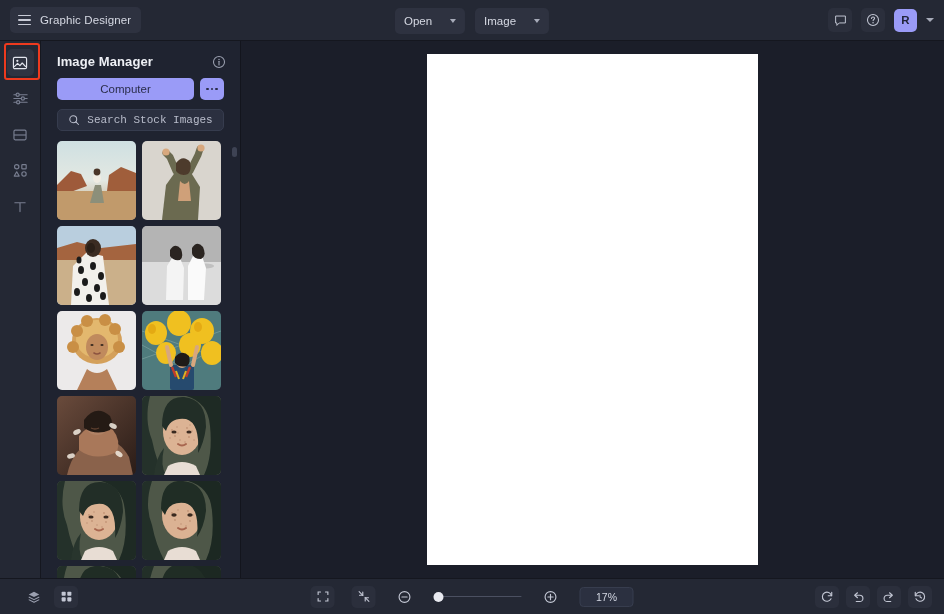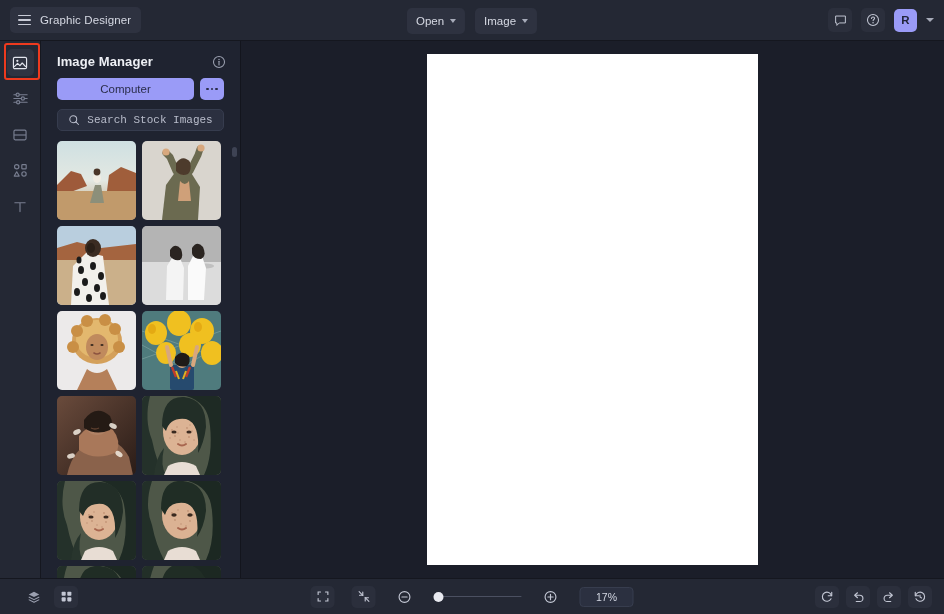--- a/index.html
+++ b/index.html
@@ -36,21 +36,21 @@
   .hamburger { display: flex; flex-direction: column; gap: 3px; width: 13px; }
   .hamburger i { display: block; height: 1.5px; background: #c8cbd6; border-radius: 1px; }
   .app-title-text { font-size: 11.5px; color: #d6d9e3; letter-spacing: .1px; white-space: nowrap; }
 
   .hdr-center {
     position: absolute; left: 50%; top: 0;
     transform: translateX(-50%);
     height: 41px; display: flex; align-items: center; gap: 10px;
   }
   .menu-btn {
-    display: flex; align-items: center; gap: 6px;
+    display: flex; align-items: center; gap: 18px;
     height: 26px; padding: 0 9px;
     background: #2e3240; border-radius: 5px;
     font-size: 11.5px; color: #d6d9e3; cursor: pointer;
   }
   .caret {
     width: 0; height: 0;
     border-left: 3.5px solid transparent;
     border-right: 3.5px solid transparent;
     border-top: 4px solid #a7abb9;
     margin-top: 1px;

